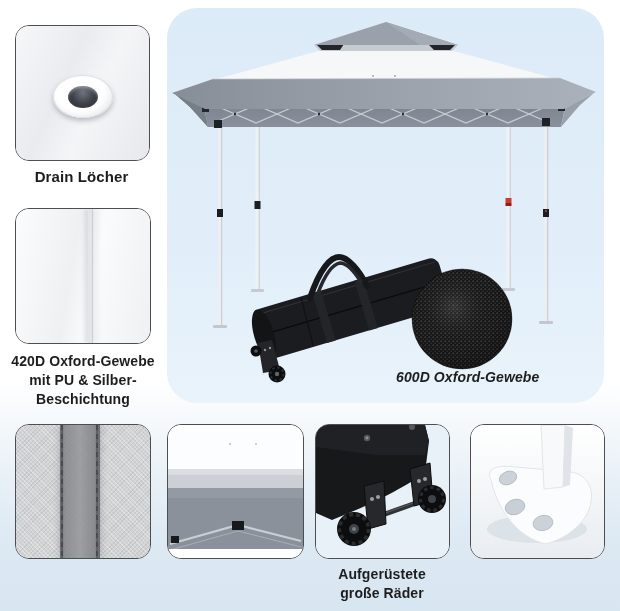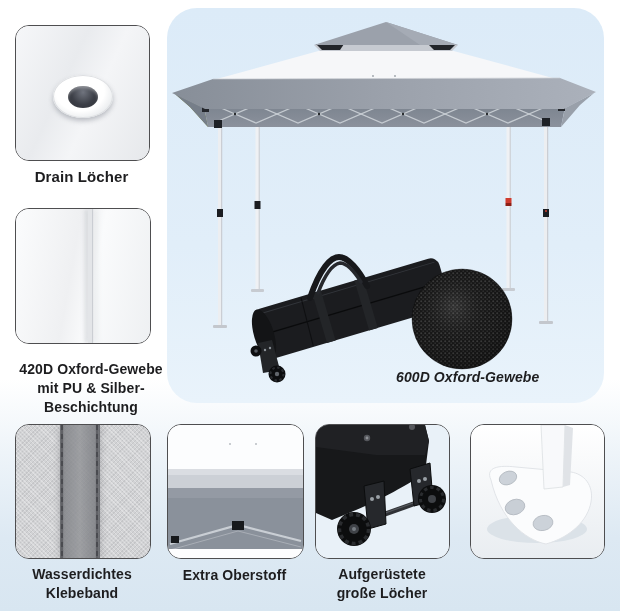--- a/index.html
+++ b/index.html
@@ -13,21 +13,21 @@
   .tile{position:absolute;border:1px solid #4e4e50;border-radius:14px;overflow:hidden;background:#f4f5f7;}
   #tile-drain{left:15px;top:25px;width:133px;height:134px;}
   #tile-420{left:15px;top:208px;width:134px;height:134px;}
   #tile-tape{left:15px;top:424px;width:134px;height:133px;}
   #tile-top{left:167px;top:424px;width:135px;height:133px;}
   #tile-wheel{left:315px;top:424px;width:133px;height:133px;}
   #tile-foot{left:470px;top:424px;width:133px;height:133px;}
   .label{position:absolute;font-weight:700;color:#1d1d1f;text-align:center;
        white-space:pre-line;letter-spacing:.1px;font-size:14px;line-height:19px;}
   #label-drain{left:15px;top:167px;width:133px;font-size:15px;}
-  #label-420{left:1px;top:360px;width:164px;padding-left:8px;}
+  #label-420{left:1px;top:352px;width:164px;}
   #label-600{left:396px;top:368px;width:190px;text-align:left;font-style:italic;}
   #label-tape{left:8px;top:565px;width:148px;}
   #label-top{left:157px;top:566px;width:155px;}
   #label-wheel{left:306px;top:565px;width:152px;}
   #label-foot{left:460px;top:566px;width:153px;}
   
   .fabric-drain{position:absolute;inset:0;
      background:linear-gradient(115deg,#f6f7f9 0%,#e9ebee 38%,#f4f5f7 58%,#e6e8eb 100%);}
   .grommet-outer{position:absolute;left:37px;top:49px;width:60px;height:43px;border-radius:50%;
      background:radial-gradient(ellipse at 45% 38%,#ffffff 52%,#eceef0 72%,#ccd0d5 100%);
@@ -244,19 +244,16 @@
       <polygon points="70,0 94,0 92,62 73,64" fill="#f8f9fb" stroke="#dcdfe2" stroke-width="0.8"></polygon>
       <polygon points="94,0 102,3 99,60 92,62" fill="#e0e3e7"></polygon>
     </svg>
   </div>
 
   <div class="label" id="label-drain">Drain Löcher</div>
   <div class="label" id="label-420">420D Oxford-Gewebe
 mit PU &amp; Silber-
 Beschichtung</div>
   <div class="label" id="label-600">600D Oxford-Gewebe</div>
-  <div class="label" id="label-tape">Wasserdichtes
-Klebeband</div>
-  <div class="label" id="label-top">Extra Oberstoff</div>
   <div class="label" id="label-wheel">Aufgerüstete
-große Löcher</div>
+große Räder</div>
 
 </div>
 
 </body></html>

